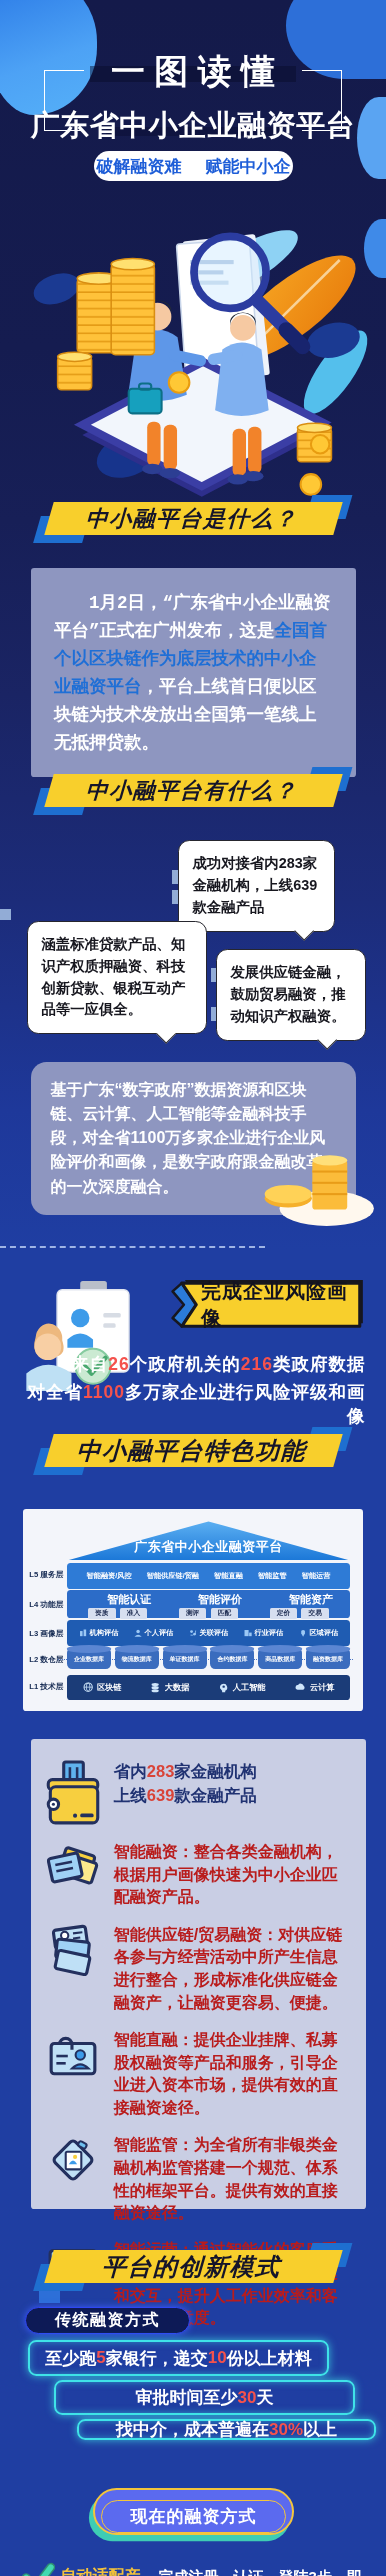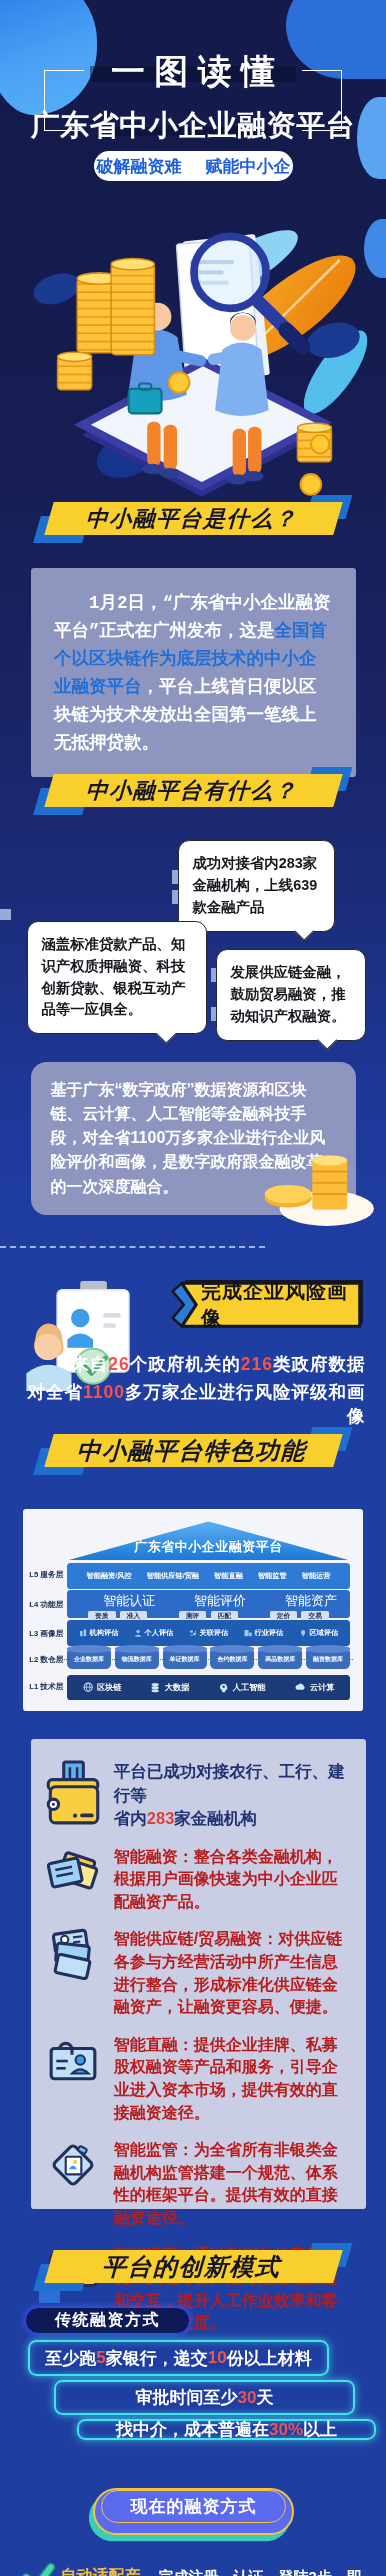--- a/index.html
+++ b/index.html
@@ -83,21 +83,21 @@
   .arch { left:23px; top:1509px; width:340px; height:202px; background:#f3f5fa; border-radius:3.1px; }
   .arch .roof { position:absolute; left:44px; top:12.4px; width:283px; height:39px;
     background:linear-gradient(180deg,#5cb0f2,#1c78d8);
     clip-path:polygon(50% 0,100% 100%,0 100%); display:flex; align-items:flex-end; justify-content:center;
     color:#fff; font-size:13px; font-weight:900; padding-bottom:4.6px; letter-spacing:0.5px; }
   .lrow { position:absolute; left:44px; width:283px; border-radius:3.6px; color:#fff; }
   .l5 { top:54px; height:26px; background:#2e7bd6; display:flex; align-items:center; justify-content:space-around;
     font-size:7.2px; font-weight:800; padding:0 12px; }
   .l4 { top:81px; height:28px; background:#2c6cc8; display:flex; justify-content:space-around; padding:1.5px 5.2px 2.6px; }
   .l4 .grp { display:flex; flex-direction:column; align-items:center; }
-  .l4 .gt { font-size:13px; font-weight:400;margin-left:23px; }
+  .l4 .gt { font-size:11px; font-weight:700;margin-left:23px; }
   .l4 .subs { display:flex; gap:4.1px; margin-top:1px; }
   .l4 .sub { background:#d7dff0; color:#223055; font-size:6.7px; font-weight:700; padding:1px 7.2px; border-radius:1.5px; }
   .l3 { top:111px; height:26px; background:#1f5cb2; display:flex; align-items:center; justify-content:space-around;
     font-size:7.2px; font-weight:700; padding:0 4.1px; }
   .l3 .it { display:flex; align-items:center; gap:2.6px; }
   .l2wrap { position:absolute; left:44px; top:140px; width:283px; height:21.6px; }
   .l2wrap .dots { position:absolute; left:-9.3px; right:-3.1px; top:9.8px; border-top:1.5px dotted #4a74c4; }
   .l2wrap .cyls { position:absolute; inset:0; display:flex; justify-content:space-between; }
   .cyl { position:relative; width:44px; height:19.6px; background:#3a6cbe; border-radius:4.1px 4.1px 5.2px 5.2px;
     color:#fff; font-size:6px; font-weight:700; text-align:center; padding-top:6.2px; }
@@ -120,21 +120,21 @@
   
   .deco-sq { background:#2d6fd8; }
   .tradpill { left:25px; top:2307px; width:165px; height:27px; background:#0d1a56;
     border:1.5px solid #2f45f5; border-radius:13.4px; box-shadow:0 0 7.2px rgba(63,96,255,.9);
     display:flex; align-items:center; justify-content:center; color:#fff; font-size:16px; font-weight:900; letter-spacing:1.5px; }
   .neon { position:absolute; border:2.1px solid #3fe3e8; border-radius:8.2px;
     box-shadow:0 0 8.2px rgba(63,227,232,.75), inset 0 0 7.2px rgba(63,227,232,.5);
     display:flex; align-items:center; justify-content:center; color:#fff; font-size:17px; font-weight:700; }
   .currentpill { left:93px; top:2488px; width:201px; height:47px; background:#5b6aef;
     border:2.6px solid #f3c53c; border-radius:27px; box-shadow:-4.1px 6.2px 0 #3ecdb4;
-    display:flex; align-items:flex-start; justify-content:center; }
+    display:flex; align-items:flex-end; justify-content:center; }
   .currentpill .inner { width:185px; height:33px; border:1.5px solid #f3c53c; border-radius:18.5px;
     display:flex; align-items:center; justify-content:center; color:#fff; font-size:17px; font-weight:900; letter-spacing:1px; }
   .checkrow { position:absolute; left:20.6px; width:355px; display:flex; align-items:flex-start; }
   .checkrow .ck { flex:0 0 40px; }
   .checkrow .cl { flex:0 0 98px; color:#f2c13c; font-size:16px; font-weight:900; padding-top:6.2px; }
   .checkrow .cb { flex:1; color:#fff; font-size:15px; font-weight:600; line-height:1.45; padding-top:6.2px; }
 
   .wavy { left:0; top:1246px; width:265px; border-top:2.1px dashed #9fb4e4; }
 </style>
 </head>
@@ -430,22 +430,22 @@
           <line x1="62" y1="14" x2="62" y2="38" stroke="#23305e" stroke-width="5"></line>
           <rect x="6" y="38" width="96" height="20" rx="8" fill="#f7cf3f" stroke="#23305e" stroke-width="6"></rect>
           <rect x="10" y="52" width="92" height="70" rx="10" fill="#f7cf3f" stroke="#23305e" stroke-width="6"></rect>
           <circle cx="16" cy="86" r="10" fill="#fff" stroke="#23305e" stroke-width="6"></circle>
           <circle cx="16" cy="86" r="3" fill="#23305e"></circle>
           <circle cx="58" cy="108" r="4" fill="#23305e"></circle>
             <rect x="68" y="104" width="26" height="7" rx="3" fill="#23305e"></rect>
         </svg>
       </div>
       <div>
-        <div class="statline">平台已成功对接农行、工行、建行等</div>
         <div class="statline"><span>省内</span><span class="num-dark">283</span><span>家金融机构</span></div>
+        <div class="statline"><span>上线</span><span class="num-dark">639</span><span>款金融产品</span></div>
       </div>
     </div>
     <div class="gitem">
       <div class="gicon">
         <svg width="52" height="52" viewBox="0 0 100 100">
           <rect x="30" y="20" width="58" height="40" rx="5" fill="#f7cf3f" stroke="#23305e" stroke-width="6" transform="rotate(18 59 40)"></rect>
           <rect x="34" y="34" width="58" height="40" rx="5" fill="#fde98c" stroke="#23305e" stroke-width="6" transform="rotate(18 63 54)"></rect>
           <rect x="6" y="28" width="58" height="46" rx="5" fill="#9fd1f5" stroke="#23305e" stroke-width="6" transform="rotate(-12 35 51)"></rect>
           <line x1="16" y1="46" x2="48" y2="40" stroke="#23305e" stroke-width="5"></line>
           <line x1="18" y1="58" x2="50" y2="52" stroke="#23305e" stroke-width="5"></line>

